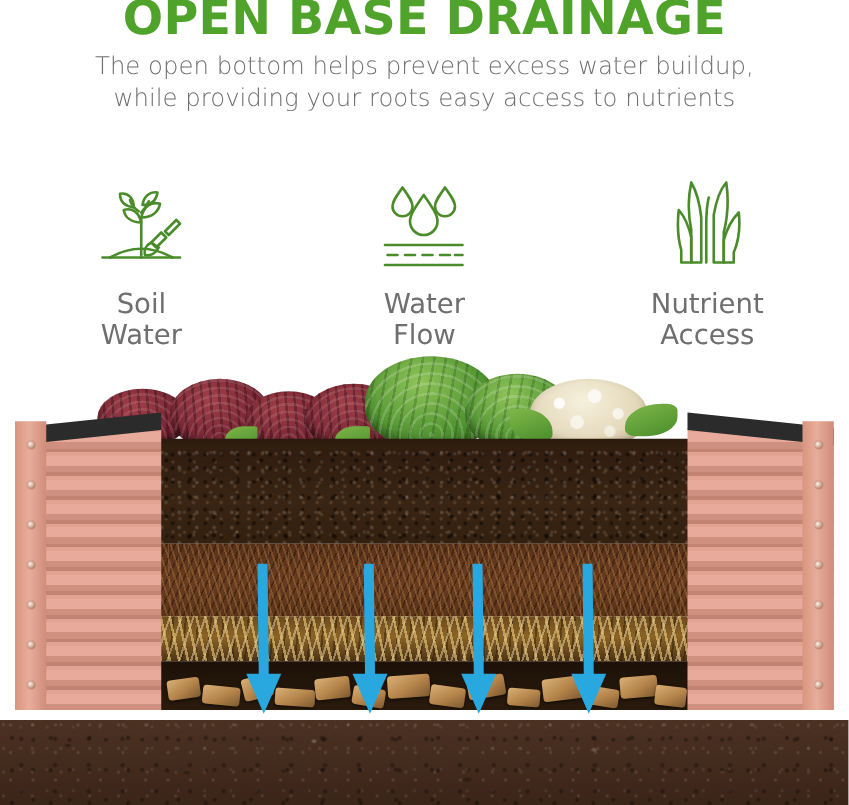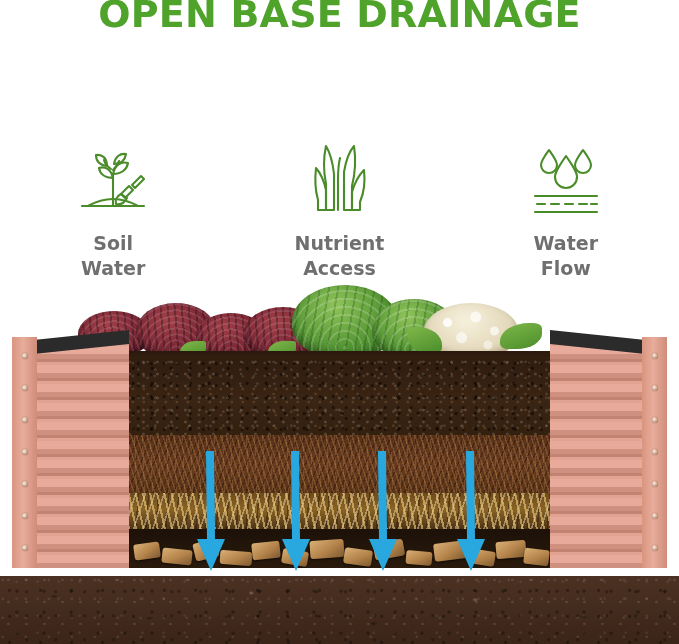--- a/index.html
+++ b/index.html
@@ -37,24 +37,24 @@
   
   .features {
     position:absolute; top:140px; left:0; width:679px;
     display:flex;
   }
   .feature { width:33.3333%; display:flex; flex-direction:column; align-items:center; }
   .feature .glyph { height:78px; display:flex; align-items:flex-end; justify-content:center; }
   .feature .caption {
     margin-top:13px;
     text-align:center;
-    font-size:19px;
+    font-size:22px;
     line-height:25px;
     color:#6f6f6f;
-    font-weight:700;
+    font-weight:400;
   }
   .feature .caption span { display:block; }
 
   
   .scene {
     position:absolute; left:0; top:283px; width:679px; height:361px;
     overflow:hidden;
     background:#fff;
   }
 
@@ -225,20 +225,24 @@
     background:linear-gradient(#2a1a0e,#35210f);
   }
 </style>
 </head>
 <body>
 
 <div class="page">
 
   <div class="headline">OPEN BASE DRAINAGE</div>
 
+  <div class="subtitle">
+    <span>The open bottom helps prevent excess water buildup,</span>
+    <span>while providing your roots easy access to nutrients</span>
+  </div>
 
   <div class="features">
 
     <div class="feature">
       <div class="glyph">
         <svg width="78" height="74" viewBox="0 0 78 74" fill="none" stroke="#4a8c2a" stroke-width="2.1" stroke-linecap="round" stroke-linejoin="round">
           <path d="M39 62 V30"></path>
           <path d="M39 34c-8 0-13-4-14-10 6-2 12 1 14 10z"></path>
           <path d="M39 30c2-9 8-13 15-11-1 6-6 11-15 11z"></path>
           <path d="M33 22c-7-1-11-5-11-11 6-1 11 3 11 11z"></path>
@@ -254,47 +258,47 @@
       </div>
       <div class="caption">
         <span>Soil</span>
         <span>Water</span>
       </div>
     </div>
 
     <div class="feature">
       <div class="glyph">
         <svg width="78" height="74" viewBox="0 0 78 74" fill="none" stroke="#4a8c2a" stroke-width="2.1" stroke-linecap="round" stroke-linejoin="round">
-          <path d="M34 66 V30 Q32 12 26 2 Q22 20 26 40 L26 66 Z"></path>
-          <path d="M44 66 V28 Q47 10 54 2 Q57 22 52 42 L52 66 Z"></path>
-          <path d="M26 66 V46 Q23 32 16 24 Q14 42 18 56 L18 66 Z"></path>
-          <path d="M52 66 V48 Q56 34 64 26 Q66 44 60 58 L60 66 Z"></path>
-          <path d="M38 66 V36 Q38 22 40 14"></path>
-        </svg>
-      </div>
-      <div class="caption">
-        <span>Nutrient</span>
-        <span>Access</span>
-      </div>
-    </div>
-
-    <div class="feature">
-      <div class="glyph">
-        <svg width="78" height="74" viewBox="0 0 78 74" fill="none" stroke="#4a8c2a" stroke-width="2.1" stroke-linecap="round" stroke-linejoin="round">
           <path d="M22 6c5 7 8 11 8 15a8 8 0 0 1-16 0c0-4 3-8 8-15z"></path>
           <path d="M56 6c5 7 8 11 8 15a8 8 0 0 1-16 0c0-4 3-8 8-15z"></path>
           <path d="M39 12c7 10 11 16 11 21a11 11 0 0 1-22 0c0-5 4-11 11-21z"></path>
           <path d="M8 52 H70"></path>
           <path d="M10 60 H18 M24 60 H32 M38 60 H46 M52 60 H60 M64 60 H70"></path>
           <path d="M8 68 H70"></path>
         </svg>
       </div>
       <div class="caption">
         <span>Water</span>
         <span>Flow</span>
+      </div>
+    </div>
+
+    <div class="feature">
+      <div class="glyph">
+        <svg width="78" height="74" viewBox="0 0 78 74" fill="none" stroke="#4a8c2a" stroke-width="2.1" stroke-linecap="round" stroke-linejoin="round">
+          <path d="M34 66 V30 Q32 12 26 2 Q22 20 26 40 L26 66 Z"></path>
+          <path d="M44 66 V28 Q47 10 54 2 Q57 22 52 42 L52 66 Z"></path>
+          <path d="M26 66 V46 Q23 32 16 24 Q14 42 18 56 L18 66 Z"></path>
+          <path d="M52 66 V48 Q56 34 64 26 Q66 44 60 58 L60 66 Z"></path>
+          <path d="M38 66 V36 Q38 22 40 14"></path>
+        </svg>
+      </div>
+      <div class="caption">
+        <span>Nutrient</span>
+        <span>Access</span>
       </div>
     </div>
 
   </div>
 
   <div class="scene">
 
     <div class="plants">
       <div class="plant lettuce-red" style="left:78px;  top:28px; width:72px; height:46px;"></div>
       <div class="plant lettuce-red" style="left:136px; top:20px; width:80px; height:56px;"></div>

